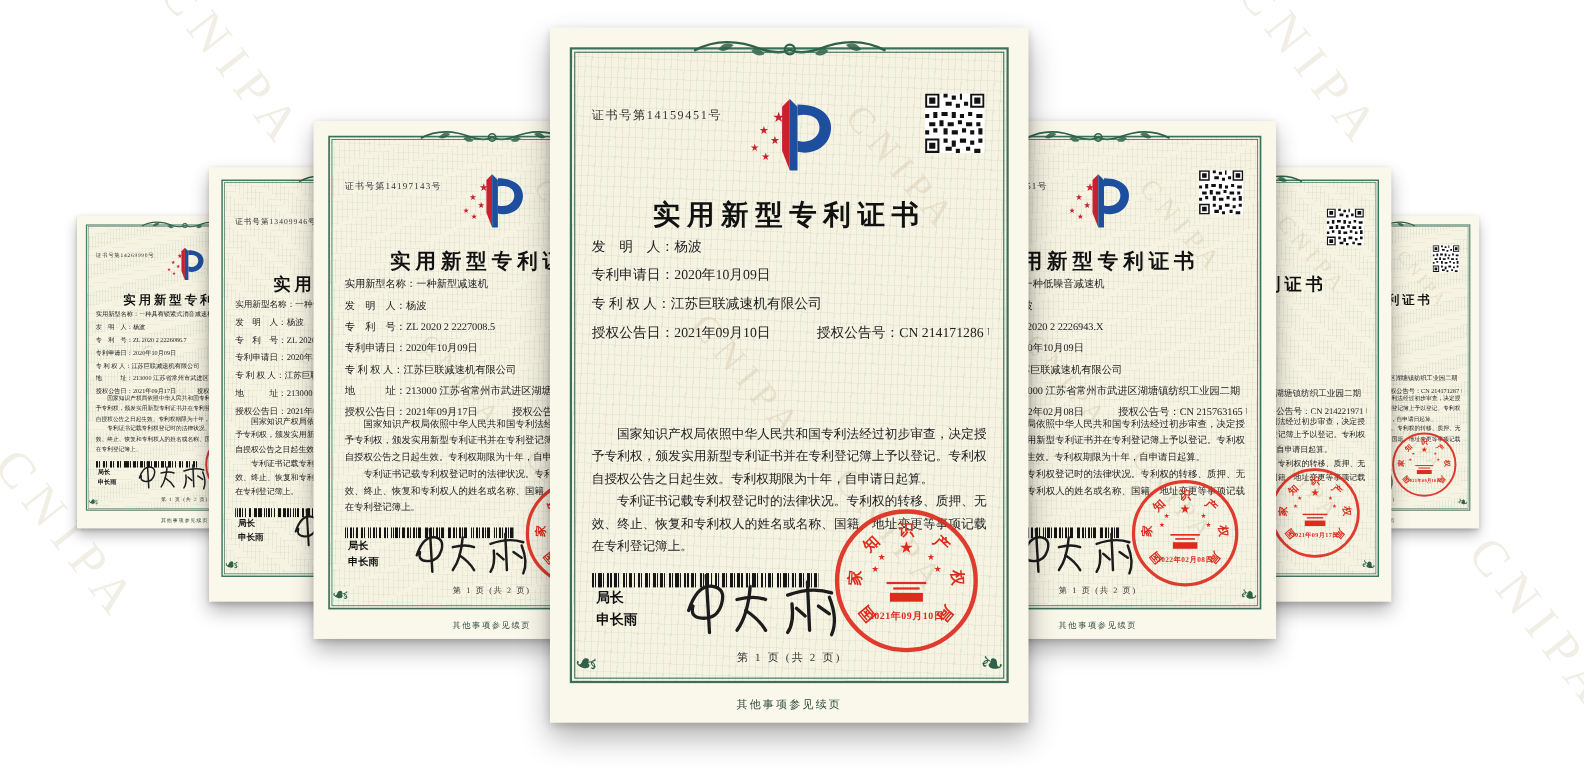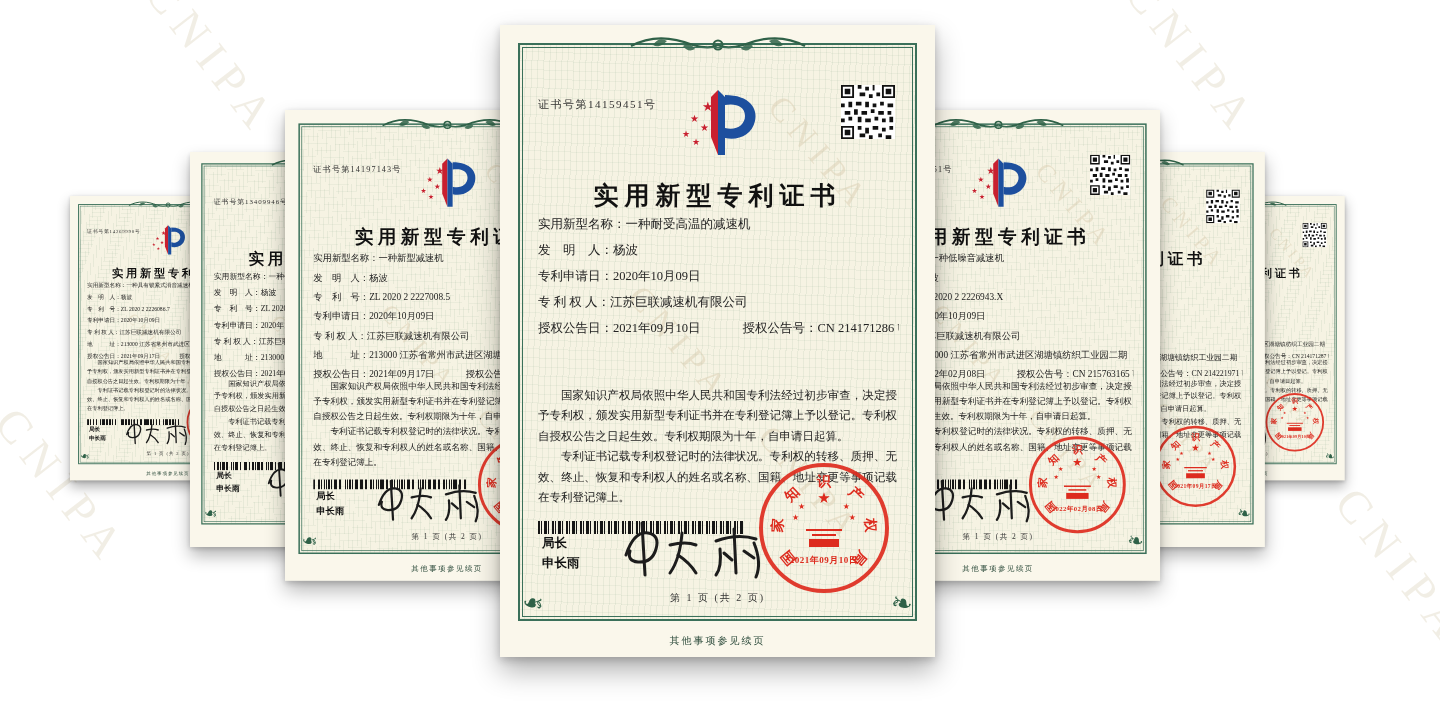--- a/index.html
+++ b/index.html
@@ -442,21 +442,20 @@
           <text x="24" y="26" font-size="13" fill="#c8202f">★</text>
           <text x="12" y="37" font-size="10" fill="#c8202f">★</text>
           <text x="22" y="46" font-size="10" fill="#c8202f">★</text>
           <text x="4" y="52" font-size="9" fill="#c8202f">★</text>
           <text x="14" y="60" font-size="9" fill="#c8202f">★</text>
         </svg>
 
         <div class="title">实用新型专利证书</div>
 
         <div class="fields">
-          <div class="frow"><span class="flabel">实用新型名称：</span><span>一种耐受高温的减速机</span></div>
           <div class="frow"><span class="flabel">发　明　人：</span><span>杨波</span></div>
           <div class="frow"><span class="flabel">专利申请日：</span><span>2020年10月09日</span></div>
           <div class="frow"><span class="flabel">专 利 权 人：</span><span>江苏巨联减速机有限公司</span></div>
           <div class="frow"><span class="flabel">授权公告日：</span><span>2021年09月10日</span><span class="grant-gap"></span><span class="flabel">授权公告号：</span><span>CN 214171286 U</span></div>
         </div>
 
         <div class="paras">
           <p>国家知识产权局依照中华人民共和国专利法经过初步审查，决定授予专利权，颁发实用新型专利证书并在专利登记簿上予以登记。专利权自授权公告之日起生效。专利权期限为十年，自申请日起算。</p>
           <p>专利证书记载专利权登记时的法律状况。专利权的转移、质押、无效、终止、恢复和专利权人的姓名或名称、国籍、地址变更等事项记载在专利登记簿上。</p>
         </div>

